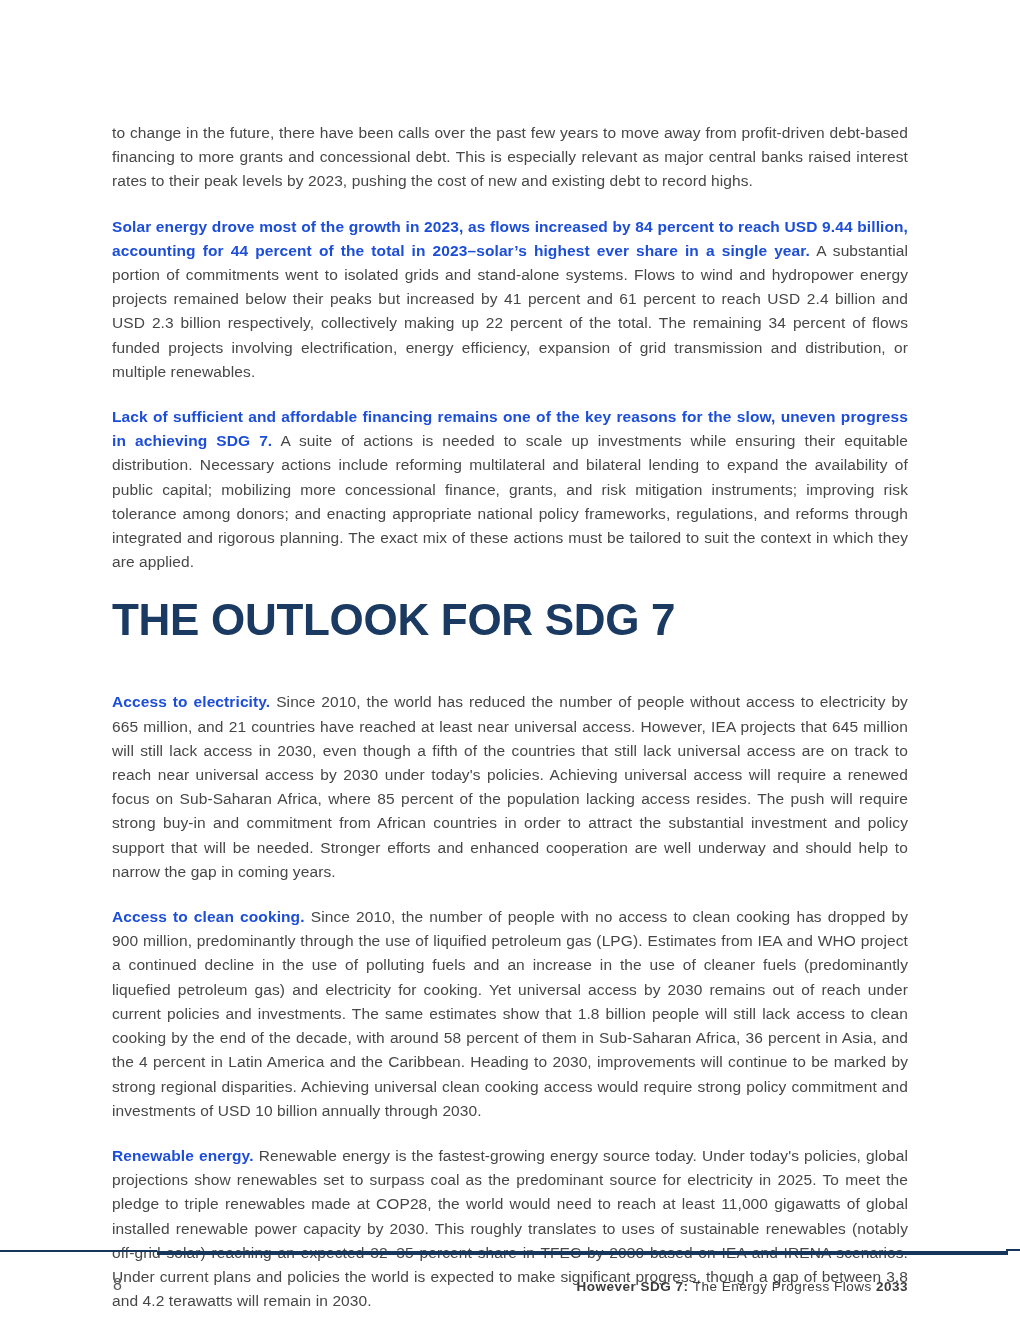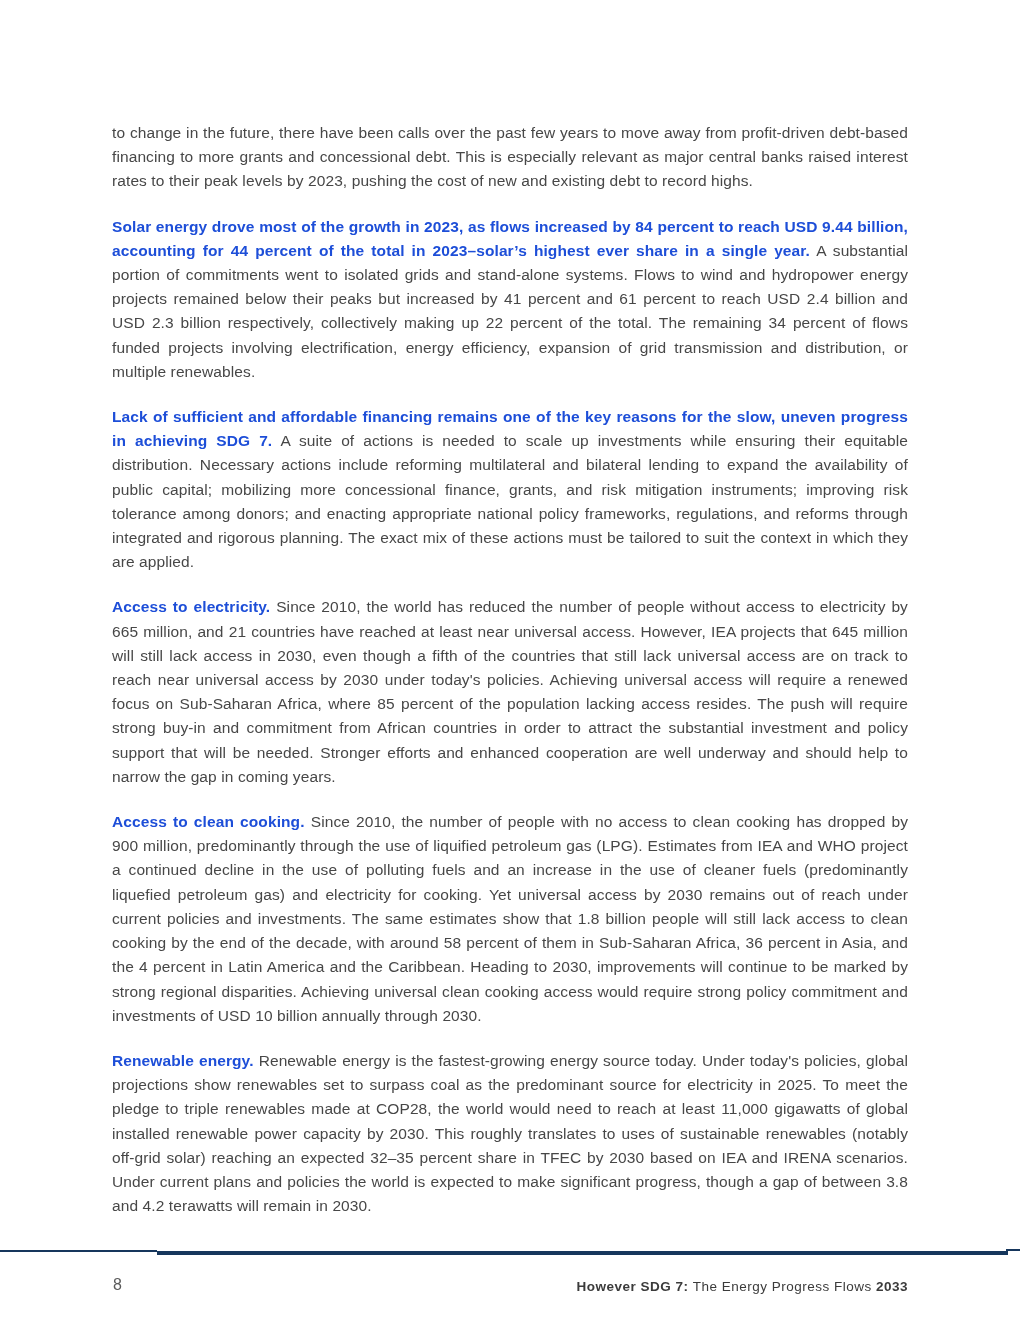--- a/index.html
+++ b/index.html
@@ -90,20 +90,21 @@
 <body>
 
 <div class="page">
 
   <p class="body-para"><span>to change in the future, there have been calls over the past few years to move away from profit-driven debt-based financing to more grants and concessional debt. This is especially relevant as major central banks raised interest rates to their peak levels by 2023, pushing the cost of new and existing debt to record highs.</span></p>
 
   <p class="body-para"><span class="lead">Solar energy drove most of the growth in 2023, as flows increased by 84 percent to reach USD 9.44 billion, accounting for 44 percent of the total in 2023–solar’s highest ever share in a single year.</span> <span>A substantial portion of commitments went to isolated grids and stand-alone systems. Flows to wind and hydropower energy projects remained below their peaks but increased by 41 percent and 61 percent to reach USD 2.4 billion and USD 2.3 billion respectively, collectively making up 22 percent of the total. The remaining 34 percent of flows funded projects involving electrification, energy efficiency, expansion of grid transmission and distribution, or multiple renewables.</span></p>
 
   <p class="body-para"><span class="lead">Lack of sufficient and affordable financing remains one of the key reasons for the slow, uneven progress in achieving SDG 7.</span> <span>A suite of actions is needed to scale up investments while ensuring their equitable distribution. Necessary actions include reforming multilateral and bilateral lending to expand the availability of public capital; mobilizing more concessional finance, grants, and risk mitigation instruments; improving risk tolerance among donors; and enacting appropriate national policy frameworks, regulations, and reforms through integrated and rigorous planning. The exact mix of these actions must be tailored to suit the context in which they are applied.</span></p>
 
+  <h1 class="section-heading">THE OUTLOOK FOR SDG 7</h1>
 
   <p class="body-para"><span class="lead">Access to electricity.</span> <span>Since 2010, the world has reduced the number of people without access to electricity by 665 million, and 21 countries have reached at least near universal access. However, IEA projects that 645 million will still lack access in 2030, even though a fifth of the countries that still lack universal access are on track to reach near universal access by 2030 under today's policies. Achieving universal access will require a renewed focus on Sub-Saharan Africa, where 85 percent of the population lacking access resides. The push will require strong buy-in and commitment from African countries in order to attract the substantial investment and policy support that will be needed. Stronger efforts and enhanced cooperation are well underway and should help to narrow the gap in coming years.</span></p>
 
   <p class="body-para"><span class="lead">Access to clean cooking.</span> <span>Since 2010, the number of people with no access to clean cooking has dropped by 900 million, predominantly through the use of liquified petroleum gas (LPG). Estimates from IEA and WHO project a continued decline in the use of polluting fuels and an increase in the use of cleaner fuels (predominantly liquefied petroleum gas) and electricity for cooking. Yet universal access by 2030 remains out of reach under current policies and investments. The same estimates show that 1.8 billion people will still lack access to clean cooking by the end of the decade, with around 58 percent of them in Sub-Saharan Africa, 36 percent in Asia, and the 4 percent in Latin America and the Caribbean. Heading to 2030, improvements will continue to be marked by strong regional disparities. Achieving universal clean cooking access would require strong policy commitment and investments of USD 10 billion annually through 2030.</span></p>
 
   <p class="body-para"><span class="lead">Renewable energy.</span> <span>Renewable energy is the fastest-growing energy source today. Under today's policies, global projections show renewables set to surpass coal as the predominant source for electricity in 2025. To meet the pledge to triple renewables made at COP28, the world would need to reach at least 11,000 gigawatts of global installed renewable power capacity by 2030. This roughly translates to uses of sustainable renewables (notably off-grid solar) reaching an expected 32–35 percent share in TFEC by 2030 based on IEA and IRENA scenarios. Under current plans and policies the world is expected to make significant progress, though a gap of between 3.8 and 4.2 terawatts will remain in 2030.</span></p>
 
 </div>
 
 <div class="rule-thin-left"></div>

